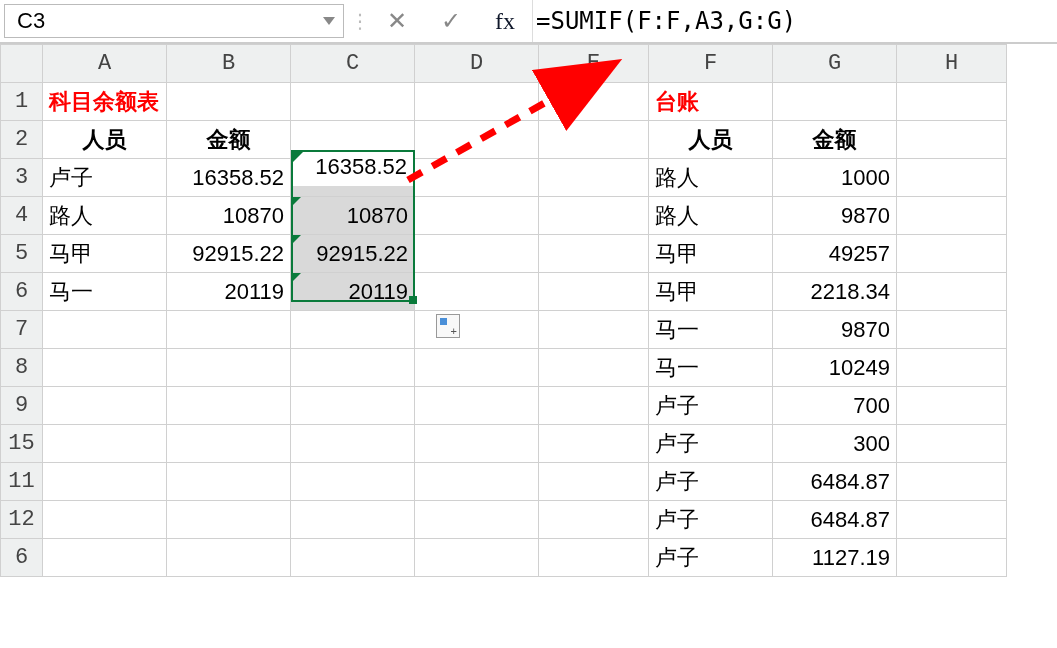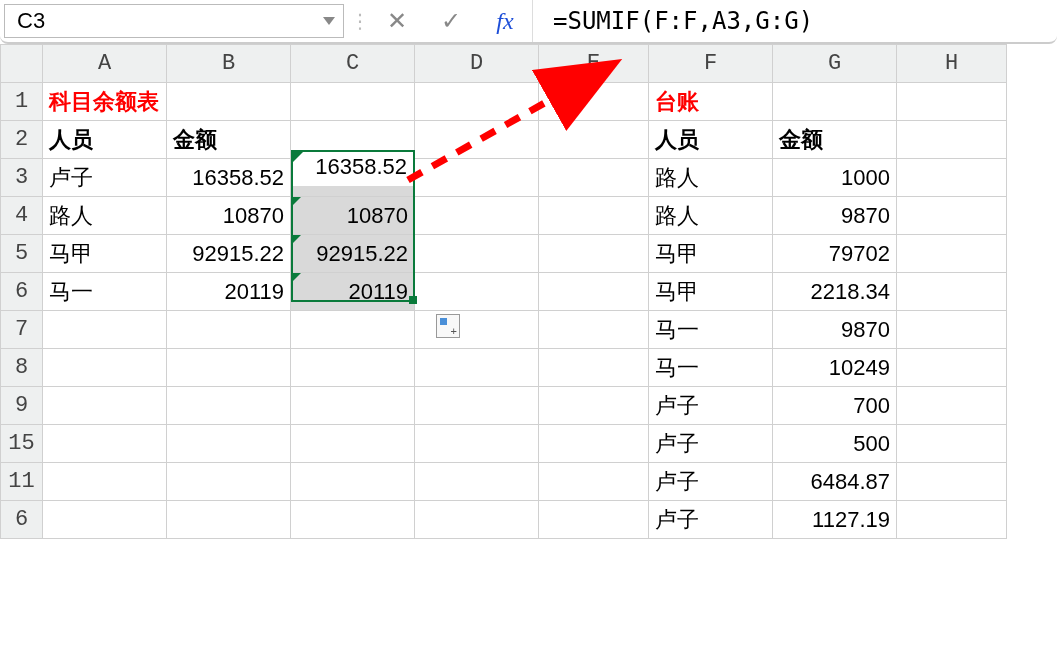--- a/index.html
+++ b/index.html
@@ -9,21 +9,20 @@
     background: #fff;
     color: #000;
     user-select: none;
   }
   .formula-bar {
     display: flex;
     align-items: stretch;
     height: 44px;
     border-bottom: 2px solid #ccc;
     background: #fff;
-    border-radius: 8px;
   }
   .name-box {
     width: 340px;
     display: flex;
     align-items: center;
     padding: 0 12px;
     border: 1px solid #bbb;
     margin: 4px 6px 4px 4px;
     font-size: 22px;
     position: relative;
@@ -48,26 +47,26 @@
     font-size: 20px;
   }
   .fb-btn {
     width: 54px;
     display: flex;
     align-items: center;
     justify-content: center;
     font-size: 24px;
     color: #888;
   }
-  .fb-btn.fx { font-style: italic; font-family: "Times New Roman", serif; color: #1d4ed8; }
+  .fb-btn.fx { font-family: "Times New Roman", serif; color: #0f172a; }
   .formula-input {
     flex: 1;
     display: flex;
     align-items: center;
-    padding: 0 20px;
+    padding: 0 3px;
     font-size: 24px;
     font-family: Consolas, monospace;
     border-left: 1px solid #ddd;
   }
 
   .grid-area { position: relative; }
   .grid { border-collapse: collapse; table-layout: fixed; }
   .grid th, .grid td {
     border: 1px solid #d0d0d0;
     height: 38px;
@@ -92,21 +91,21 @@
     text-align: center;
     width: 42px;
   }
   .col-A,.col-B,.col-C,.col-D,.col-G { width: 124px; }
   .col-E { width: 110px; }
   .col-F { width: 124px; }
   .col-H { width: 110px; }
 
   .red { color: #ff0000; font-weight: bold; }
   .bold { font-weight: bold; }
-  .center { text-align: left; }
+  .center { text-align: center; }
   .right { text-align: right; }
   .left { text-align: left; }
 
   .sel { background: #d9d9d9; position: relative; }
   .sel.active { }
   .selbox {
     position: absolute;
     border: 2px solid #0a7a3b;
     pointer-events: none;
   }
@@ -244,21 +243,21 @@
       <td></td>
     </tr>
     <tr>
       <th class="rowhdr">5</th>
       <td class="left">马甲</td>
       <td class="right">92915.22</td>
       <td class="right sel"><span class="tri"></span><span>92915.22</span></td>
       <td></td>
       <td></td>
       <td class="left">马甲</td>
-      <td class="right">79702</td>
+      <td class="right">49257</td>
       <td></td>
     </tr>
     <tr>
       <th class="rowhdr">6</th>
       <td class="left">马一</td>
       <td class="right">20119</td>
       <td class="right sel"><span class="tri"></span><span>20119</span></td>
       <td></td>
       <td></td>
       <td class="left">马甲</td>
@@ -299,25 +298,36 @@
       <td></td>
     </tr>
     <tr>
       <th class="rowhdr">15</th>
       <td></td>
           <td></td>
           <td></td>
           <td></td>
           <td></td>
       <td class="left">卢子</td>
-      <td class="right">500</td>
+      <td class="right">300</td>
       <td></td>
     </tr>
     <tr>
       <th class="rowhdr">11</th>
+      <td></td>
+          <td></td>
+          <td></td>
+          <td></td>
+          <td></td>
+      <td class="left">卢子</td>
+      <td class="right">6484.87</td>
+      <td></td>
+    </tr>
+    <tr>
+      <th class="rowhdr">12</th>
       <td></td>
           <td></td>
           <td></td>
           <td></td>
           <td></td>
       <td class="left">卢子</td>
       <td class="right">6484.87</td>
       <td></td>
     </tr>
     <tr>

